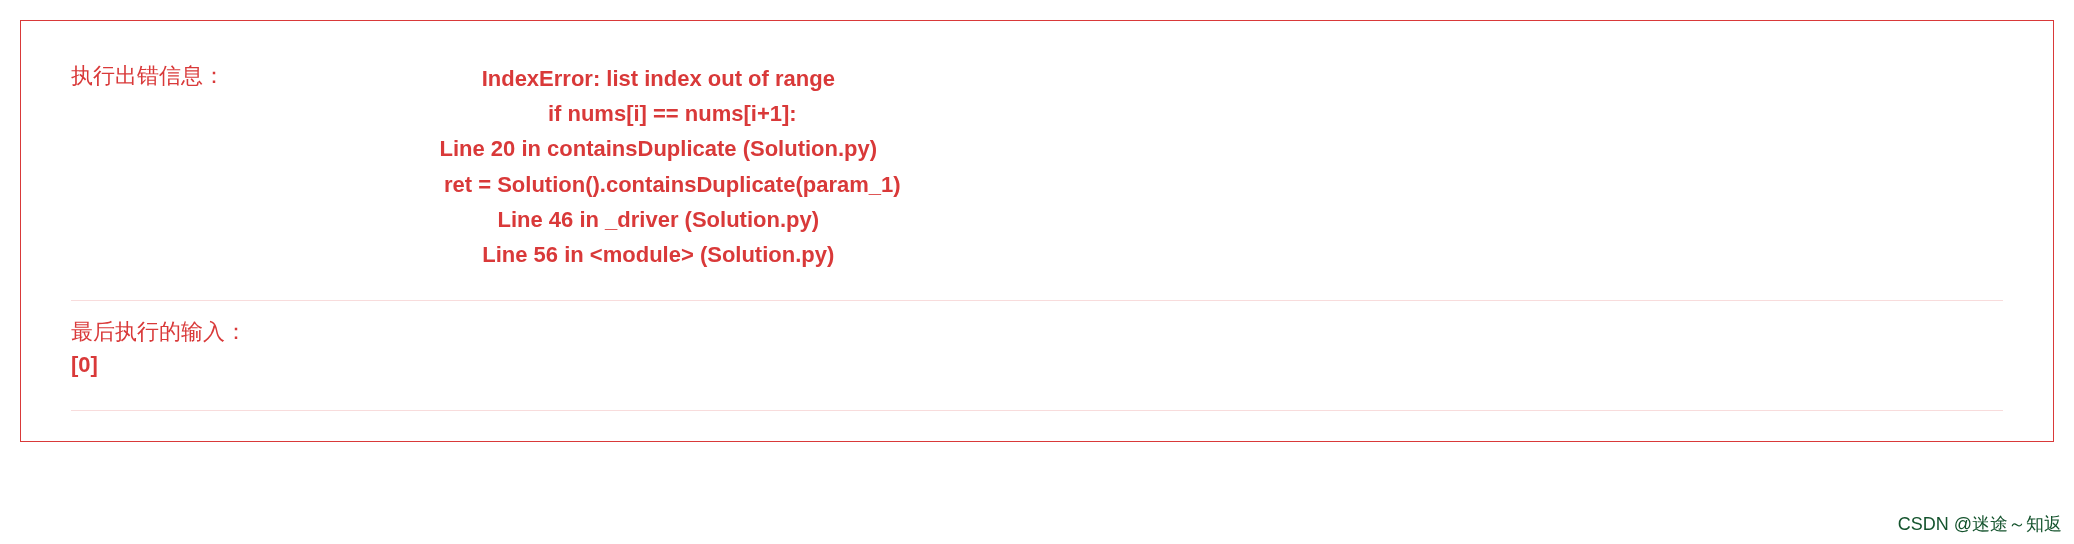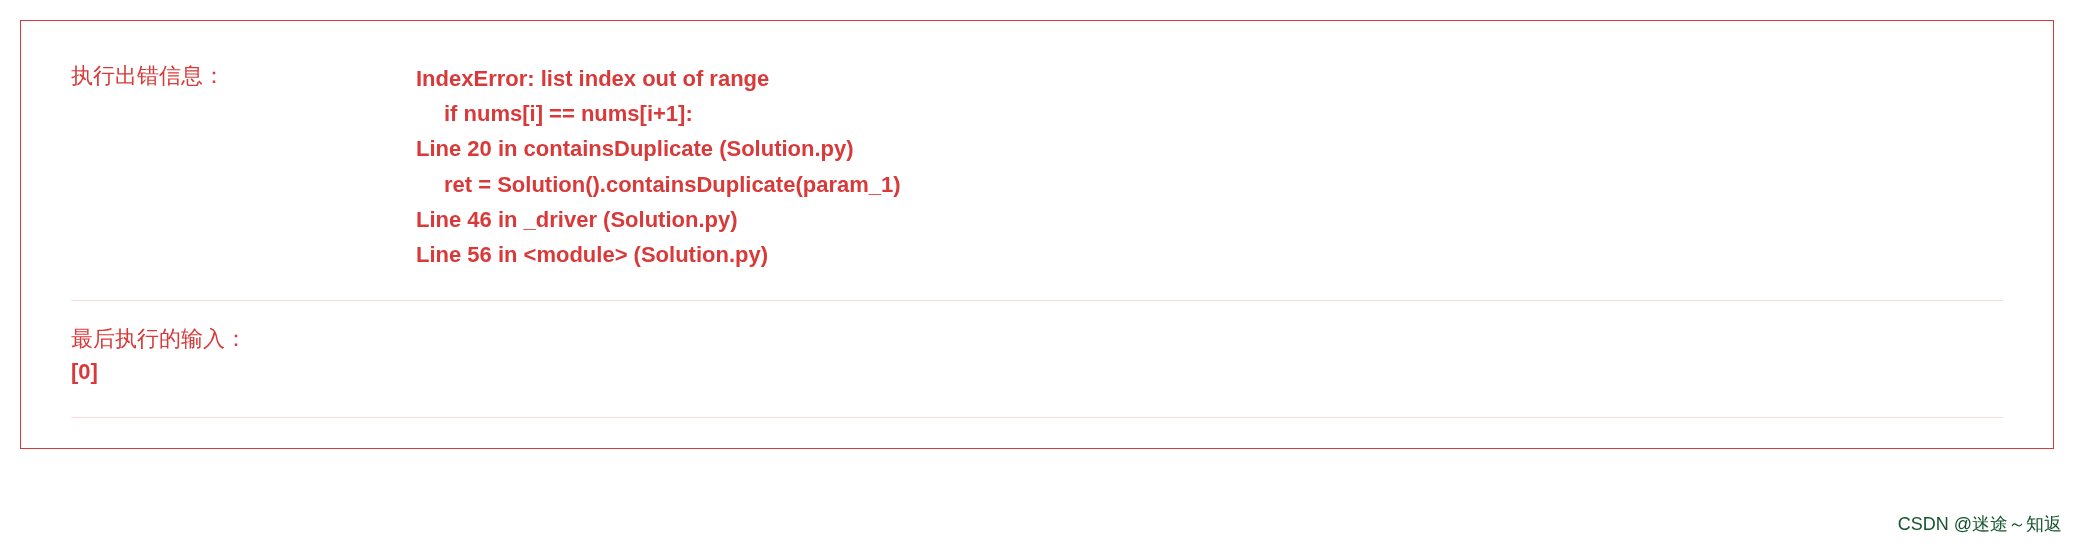--- a/index.html
+++ b/index.html
@@ -15,38 +15,39 @@
     .error-box {
       border: 1px solid #d93939;
       padding: 40px 50px 30px 50px;
       width: 100%;
     }
     .error-row {
       display: flex;
       align-items: flex-start;
       padding-bottom: 28px;
       border-bottom: 1px solid #f8dcdc;
-      margin-bottom: 23px;
+      margin-bottom: 16px;
     }
     .error-row:last-child {
       margin-bottom: 0;
       flex-direction: column;
     }
     .error-label {
       color: #d93939;
       font-size: 22px;
       min-width: 345px;
       flex-shrink: 0;
       font-weight: 400;
     }
     .error-content {
       color: #d93939;
       font-size: 22px;
       font-weight: 700;
       line-height: 1.6;
+      text-align: center;
     }
     .trace-line {
       display: block;
     }
     .indented {
       padding-left: 28px;
     }
     .watermark {
       position: fixed;
       bottom: 8px;

